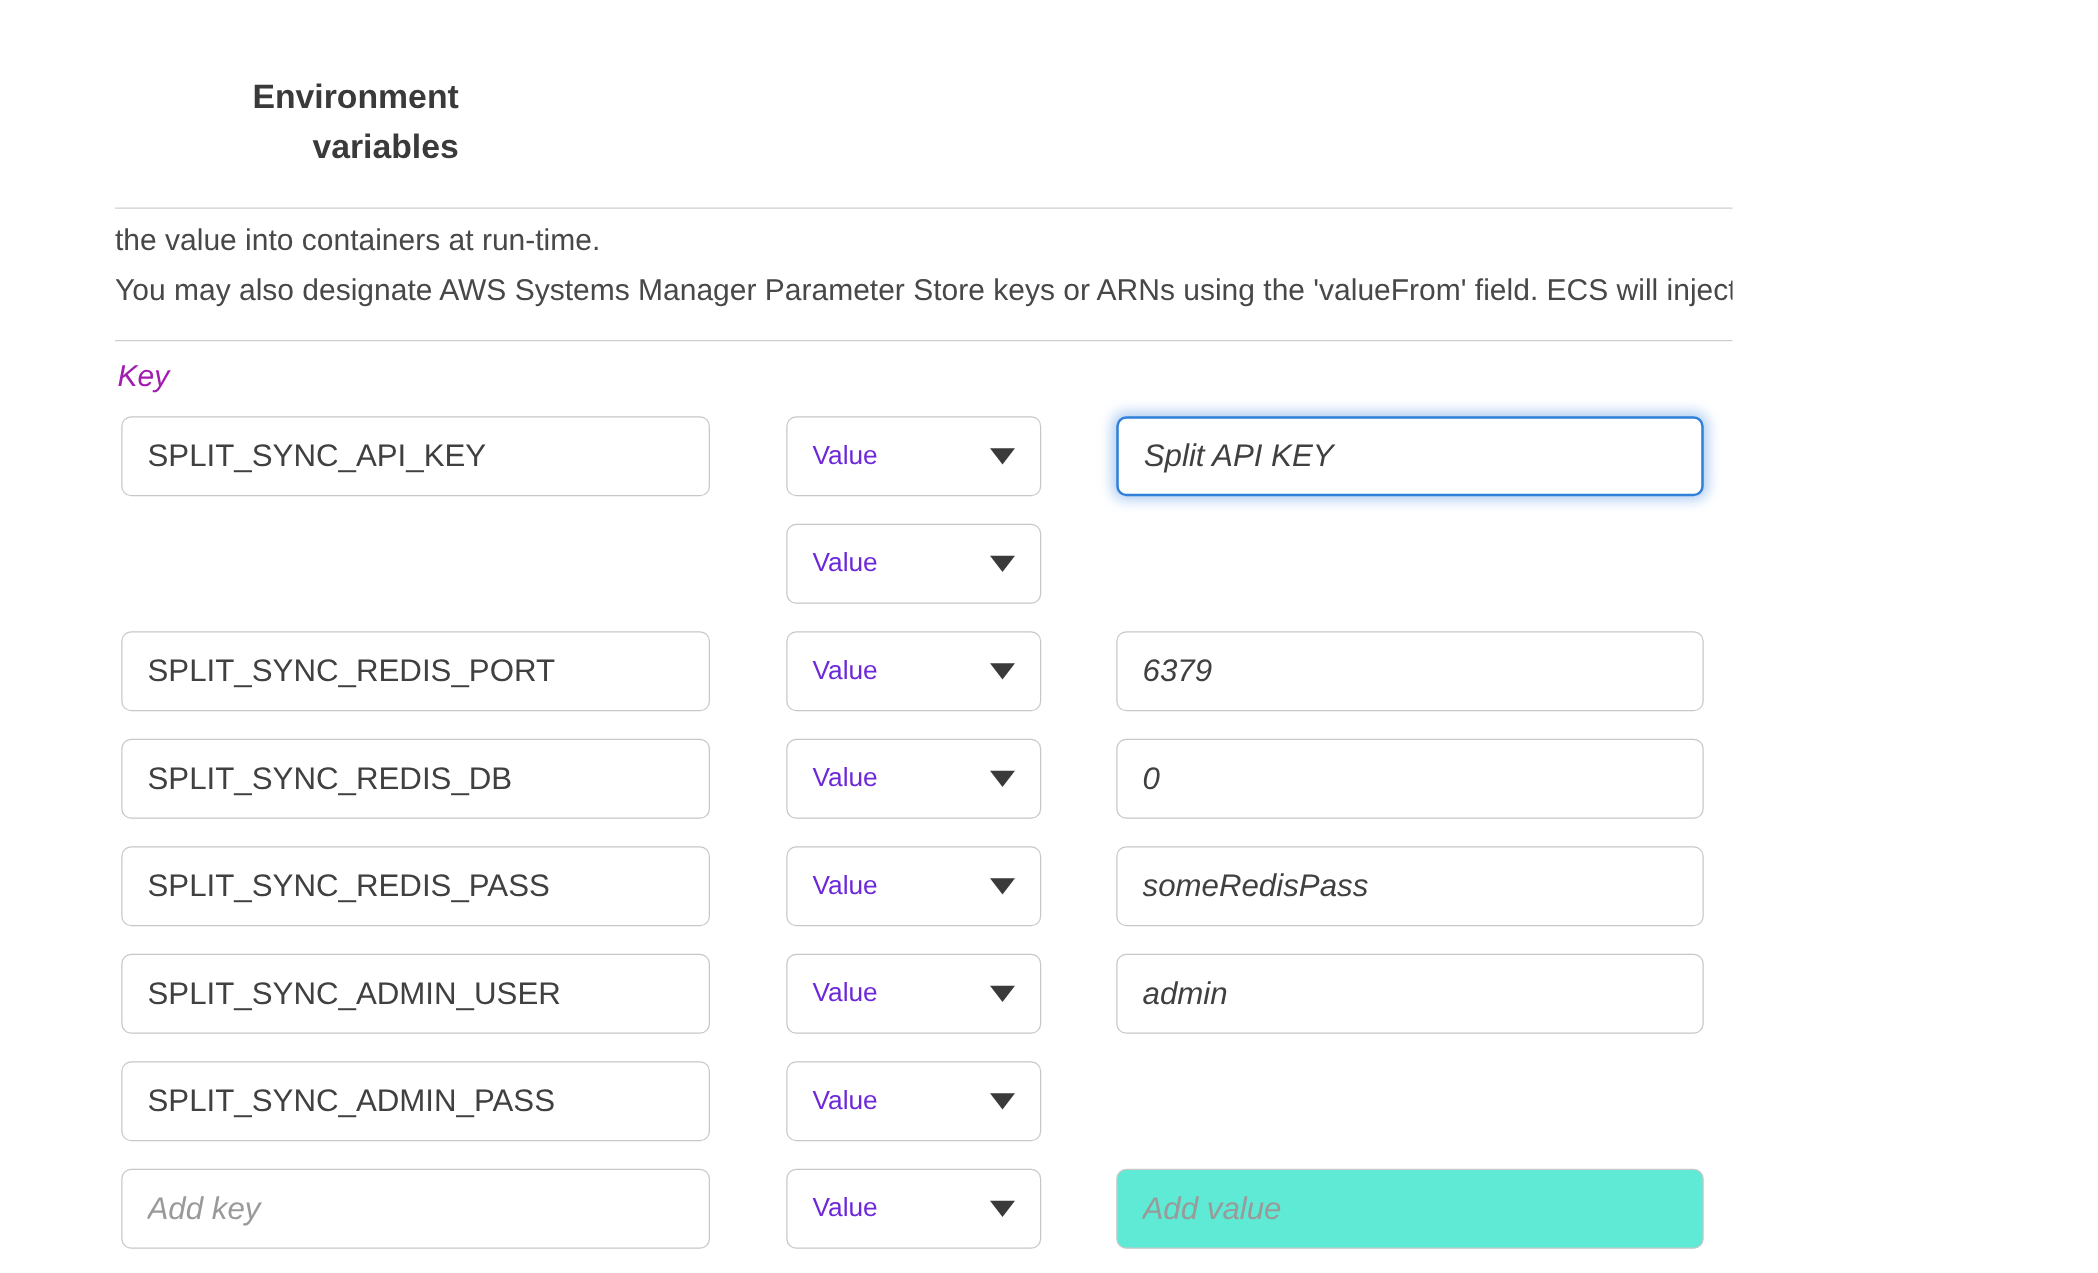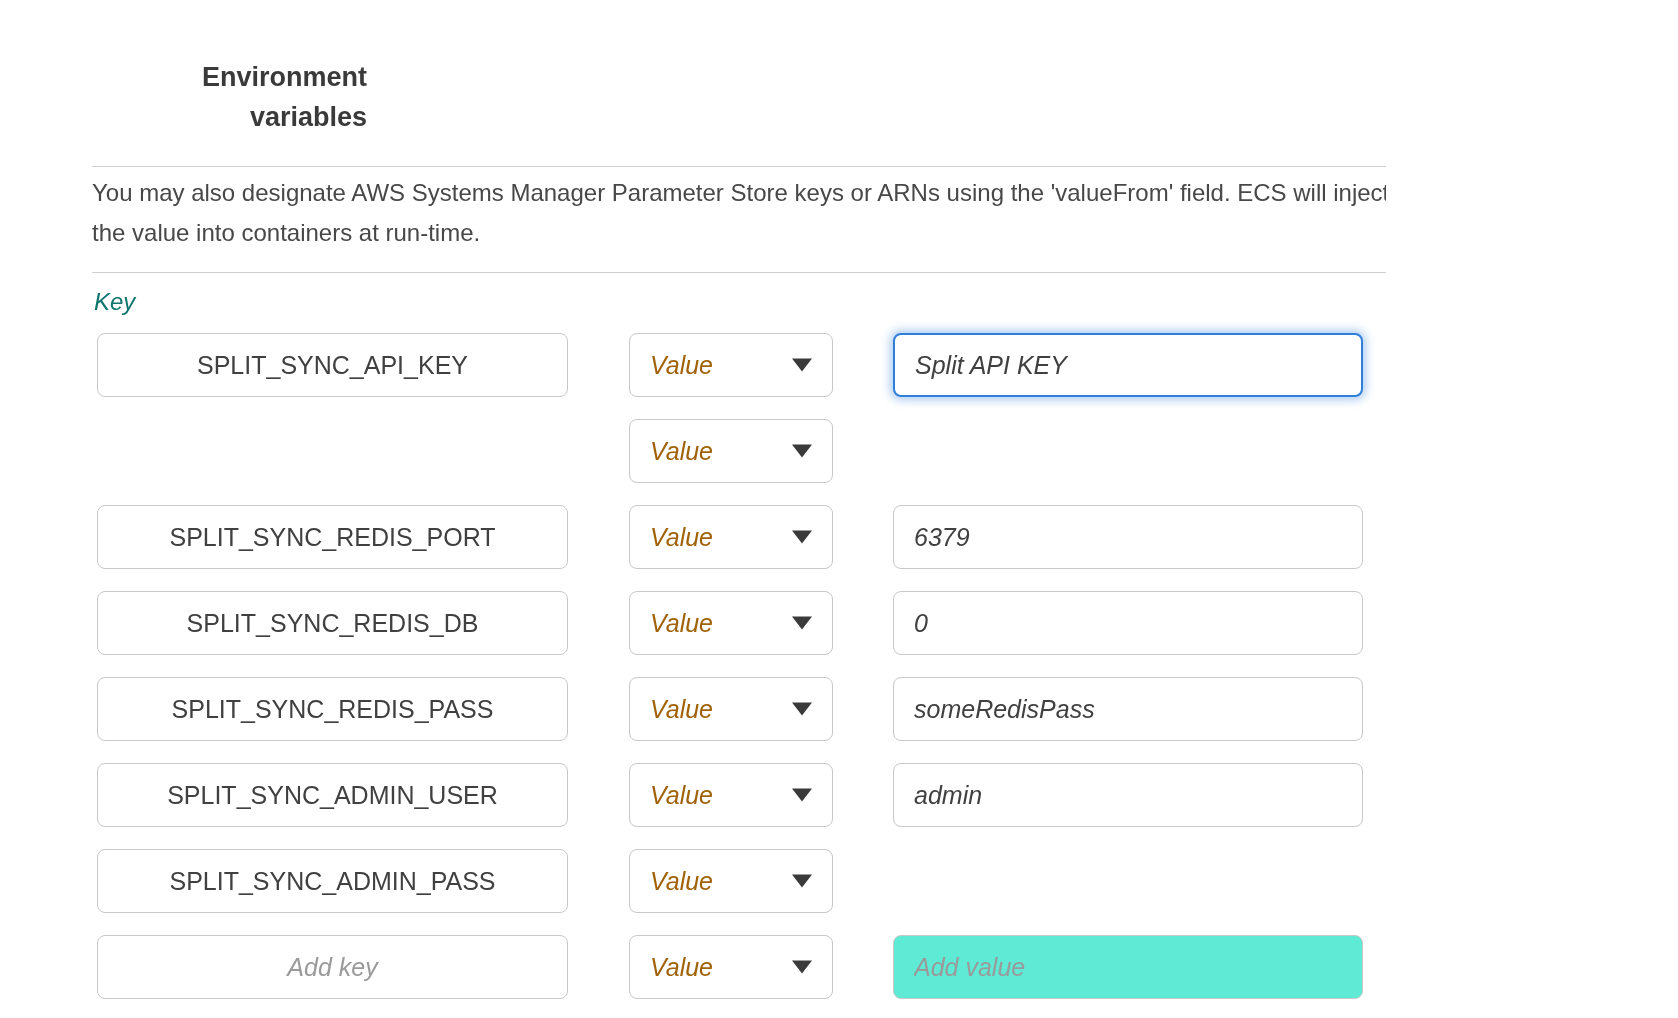--- a/index.html
+++ b/index.html
@@ -45,41 +45,41 @@
     color: #484848;
     line-height: 40px;
   }
 
   .key-header {
     position: absolute;
     top: 288px;
     left: 94px;
     font-size: 24px;
     font-style: italic;
-    color: #0f766e;
+    color: #a21caf;
   }
 
   
   .env-row { position: absolute; left: 97px; width: 1480px; height: 64px; }
 
   .tf {
     position: absolute;
     height: 64px;
     border: 1px solid #c8c8c8;
     border-radius: 8px;
     background: #ffffff;
     font-family: "Liberation Sans", "DejaVu Sans", sans-serif;
     font-size: 25px;
     color: #404040;
     padding: 0 20px;
     outline: none;
   }
   .tf::placeholder { font-style: italic; color: #9a9a9a; opacity: 1; }
 
-  .key-input { left: 0; width: 471px; text-align: center; }
+  .key-input { left: 0; width: 471px; }
   .value-input { left: 796px; width: 470px; font-style: italic; }
   .value-input.focused {
     border: 2px solid #2f80d9;
     box-shadow: 0 0 10px 3px rgba(77, 144, 226, 0.45);
   }
   .value-input.disabled { background: #5eead4; }
 
   .type-select {
     position: absolute;
     left: 532px;
@@ -89,23 +89,22 @@
     border-radius: 8px;
     background: #ffffff;
     cursor: pointer;
     text-align: left;
   }
   .type-select .type-label {
     position: absolute;
     left: 20px;
     top: 50%;
     transform: translateY(-50%);
-    font-size: 25px;
-    font-style: italic;
-    color: #a16207;
+    font-size: 21px;
+    color: #6d28d9;
   }
   .type-select .caret {
     position: absolute;
     right: 20px;
     top: 50%;
     transform: translateY(-50%);
     width: 0;
     height: 0;
     border-left: 10px solid transparent;
     border-right: 10px solid transparent;
@@ -132,22 +131,22 @@
 </head>
 <body>
 
 <div class="page">
 
   <div class="section-label">Environment variables</div>
 
   <div class="divider divider-top"></div>
 
   <div class="description">
+    <div>the value into containers at run-time.</div>
     <div>You may also designate AWS Systems Manager Parameter Store keys or ARNs using the 'valueFrom' field. ECS will inject</div>
-    <div>the value into containers at run-time.</div>
   </div>
 
   <div class="divider divider-bottom"></div>
 
   <div class="key-header">Key</div>
 
   <div class="env-row" style="top:333px">
     <input class="tf key-input" type="text" value="SPLIT_SYNC_API_KEY" style="">
     <button class="type-select">
       <span class="type-label">Value</span>

